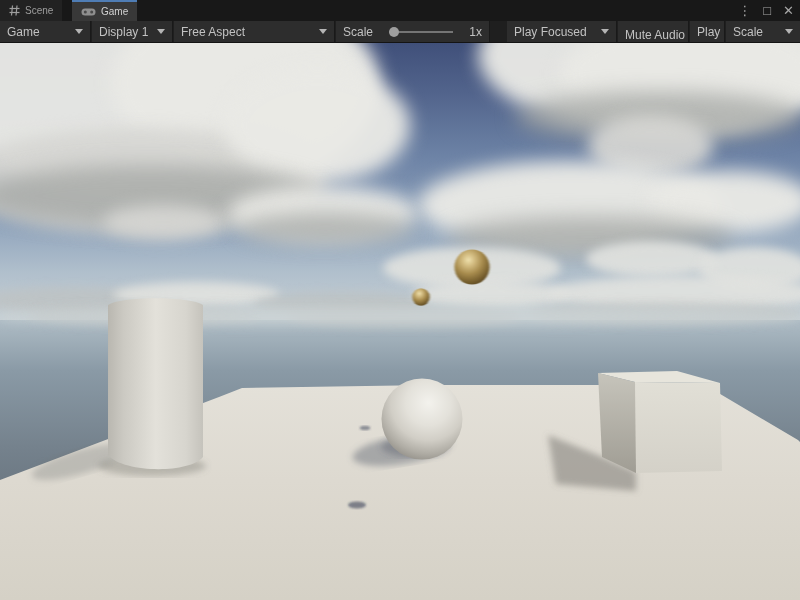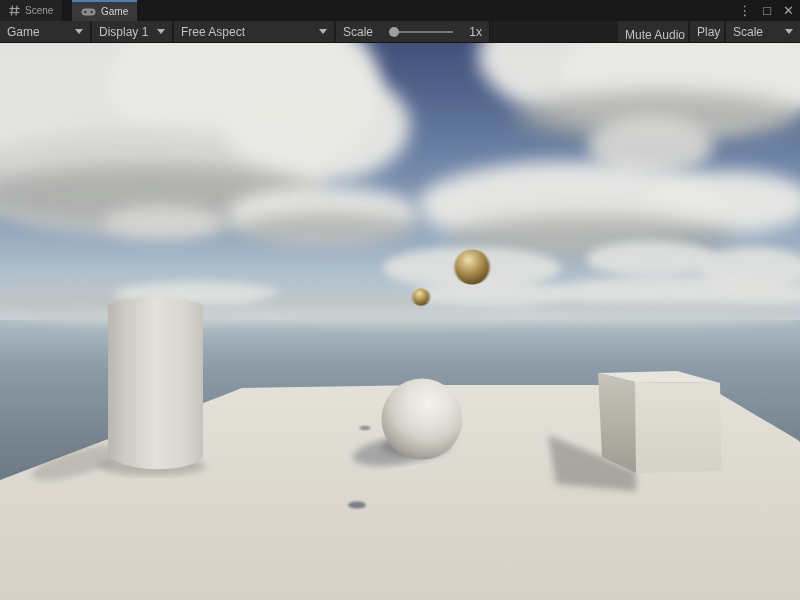--- a/index.html
+++ b/index.html
@@ -97,20 +97,24 @@
       <span>Free Aspect</span>
       <span class="caret"></span>
     </div>
     <div class="scalegrp" style="left:336px; width:154px;">
       <span>Scale</span>
       <span class="slider">
         <span class="track"></span>
         <span class="handle"></span>
       </span>
       <span>1x</span>
+    </div>
+    <div class="tbtn" style="left:507px; width:110px;">
+      <span>Play Focused</span>
+      <span class="caret"></span>
     </div>
     <div class="tbtn" style="left:618px; width:71px;align-items:flex-end;">
       <span>Mute Audio</span>
     </div>
     <div class="tbtn" style="left:690px; width:35px;">
       <span>Play</span>
     </div>
     <div class="tbtn" style="left:726px; width:74px; border-right:none;">
       <span>Scale</span>
       <span class="caret"></span>

